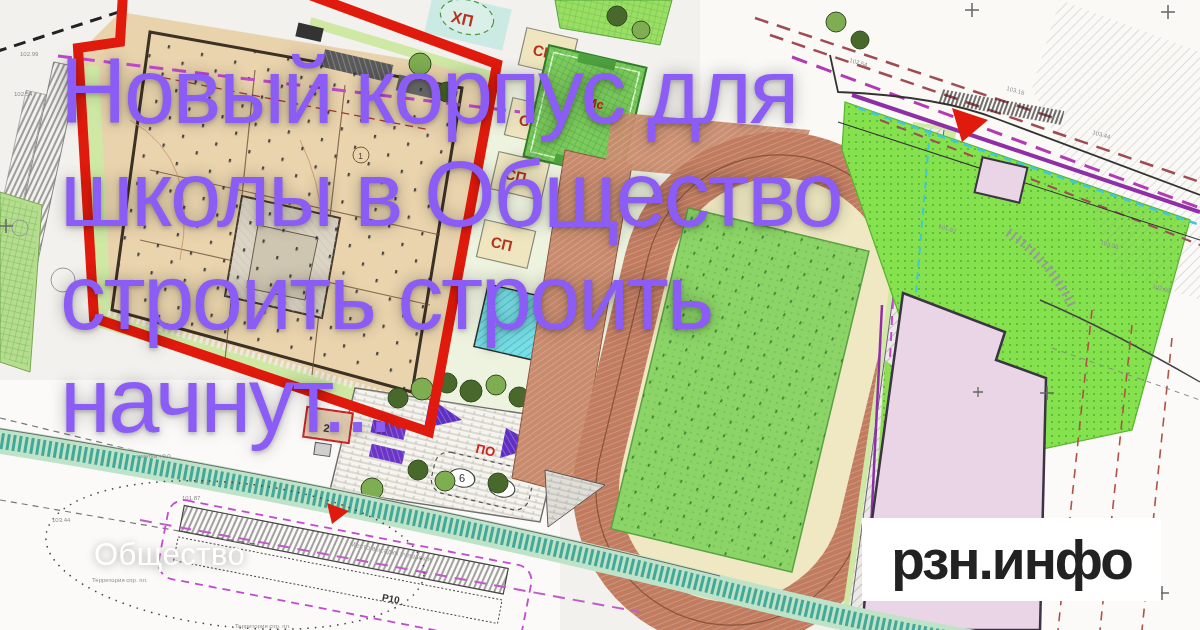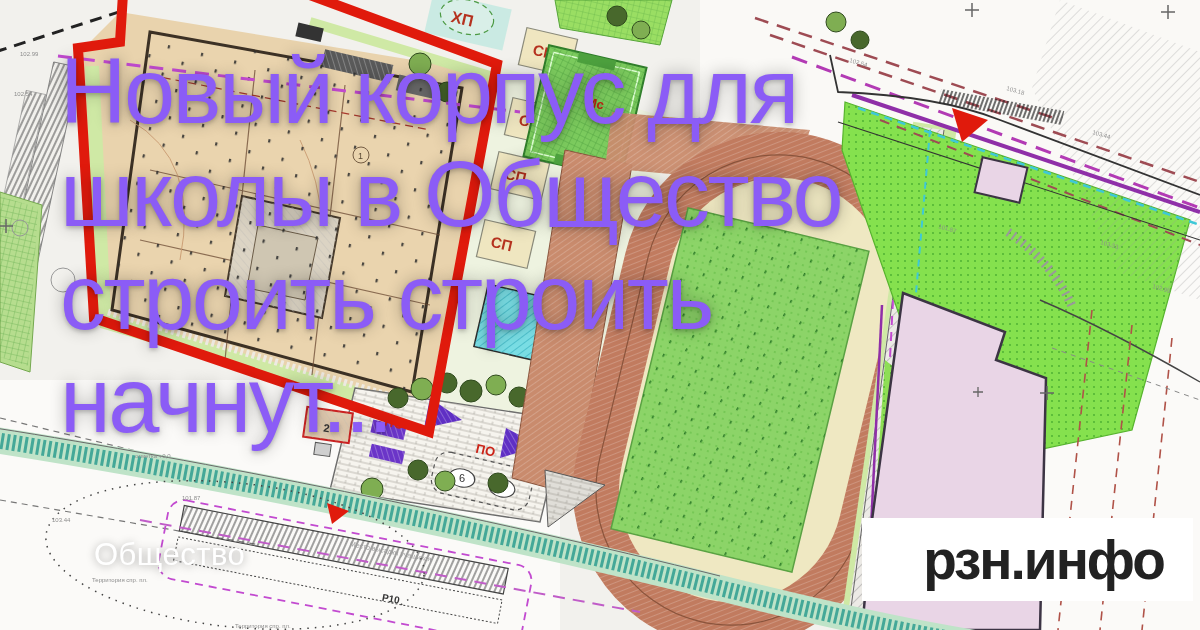--- a/index.html
+++ b/index.html
@@ -5,21 +5,21 @@
   html,body{margin:0;padding:0;background:#888;}
   .card{position:relative;width:1200px;height:630px;overflow:hidden;background:#f1f0ec;
         font-family:"Liberation Sans",sans-serif;}
   .card svg{position:absolute;left:0;top:0;}
   .headline{position:absolute;left:60px;top:40px;width:1100px;color:#8b5cf6;font-weight:400;
             font-size:92px;line-height:103px;letter-spacing:-2.5px;
             text-shadow:0 0 16px rgba(0,0,0,.30),0 2px 4px rgba(0,0,0,.22);}
   .category{position:absolute;left:62px;top:537px;color:#fff;font-size:31px;font-weight:400;
             letter-spacing:.5px;text-shadow:0 1px 8px rgba(0,0,0,.35);margin-left:32px;}
   .brandbox{position:absolute;left:862px;top:518px;width:299px;height:83px;background:#fff;
-            display:flex;align-items:center;justify-content:center;padding-left:32px;}
+            display:flex;align-items:center;justify-content:center;}
   .brandbox span{font-weight:700;font-size:55px;color:#222;letter-spacing:-2px;}
   text{font-family:"Liberation Sans",sans-serif;}
   .tiny{fill:#8d8d8d;font-size:6px;}
   .redlbl{fill:#b5321f;font-weight:700;}
 </style>
 </head>
 <body>
 
 <div class="card">
 

